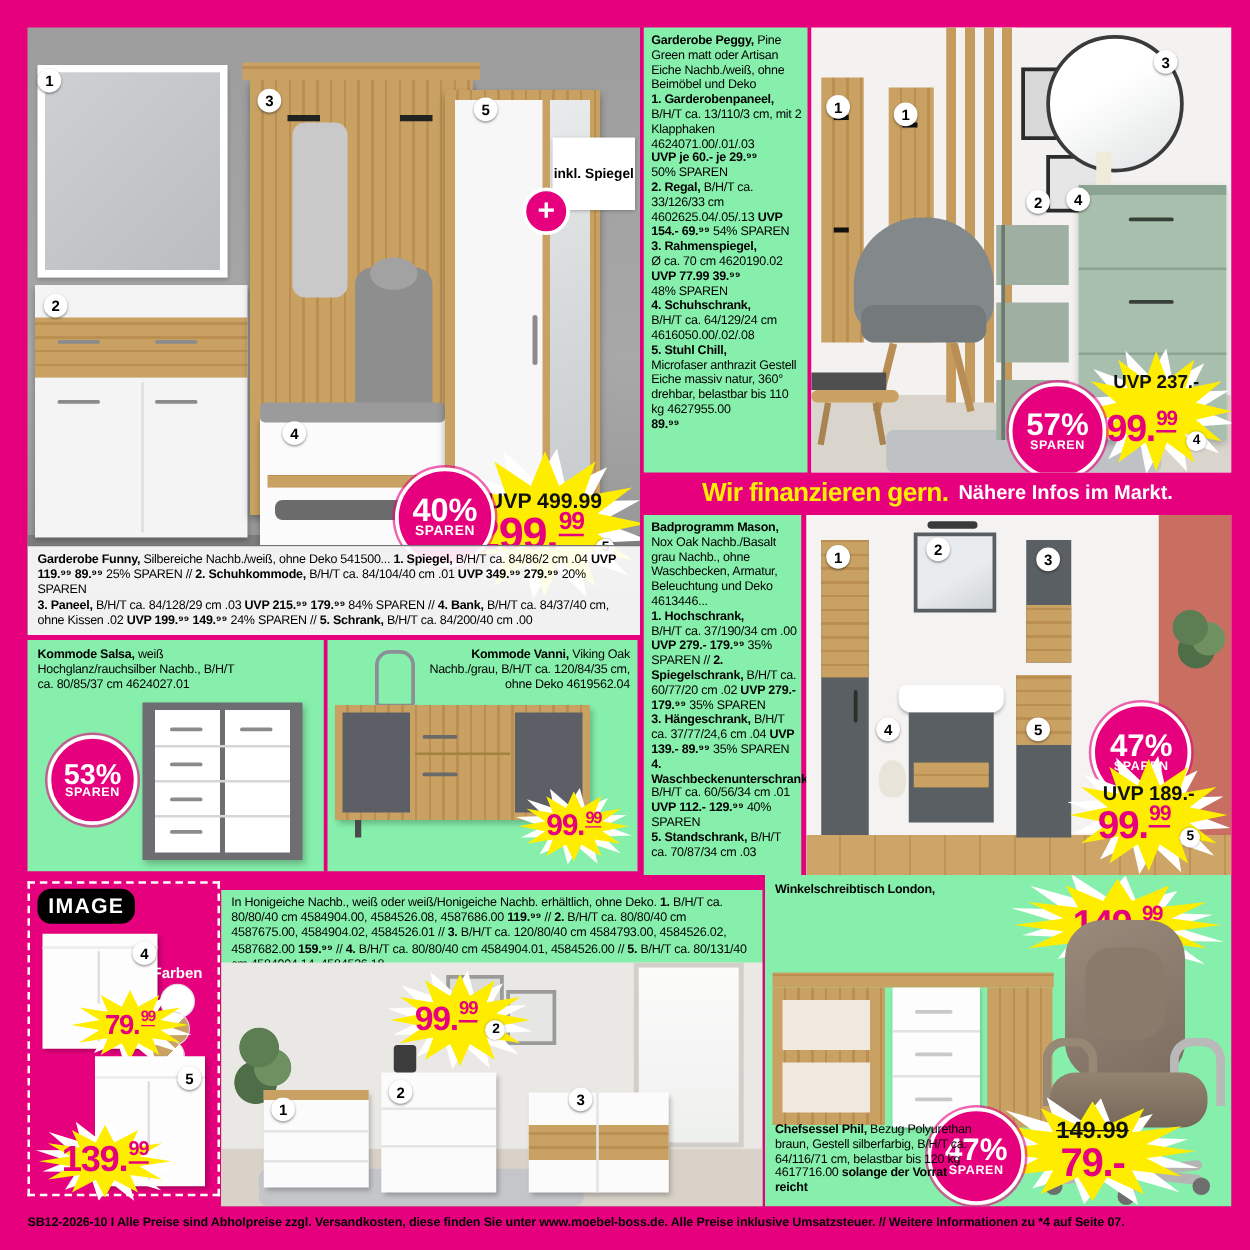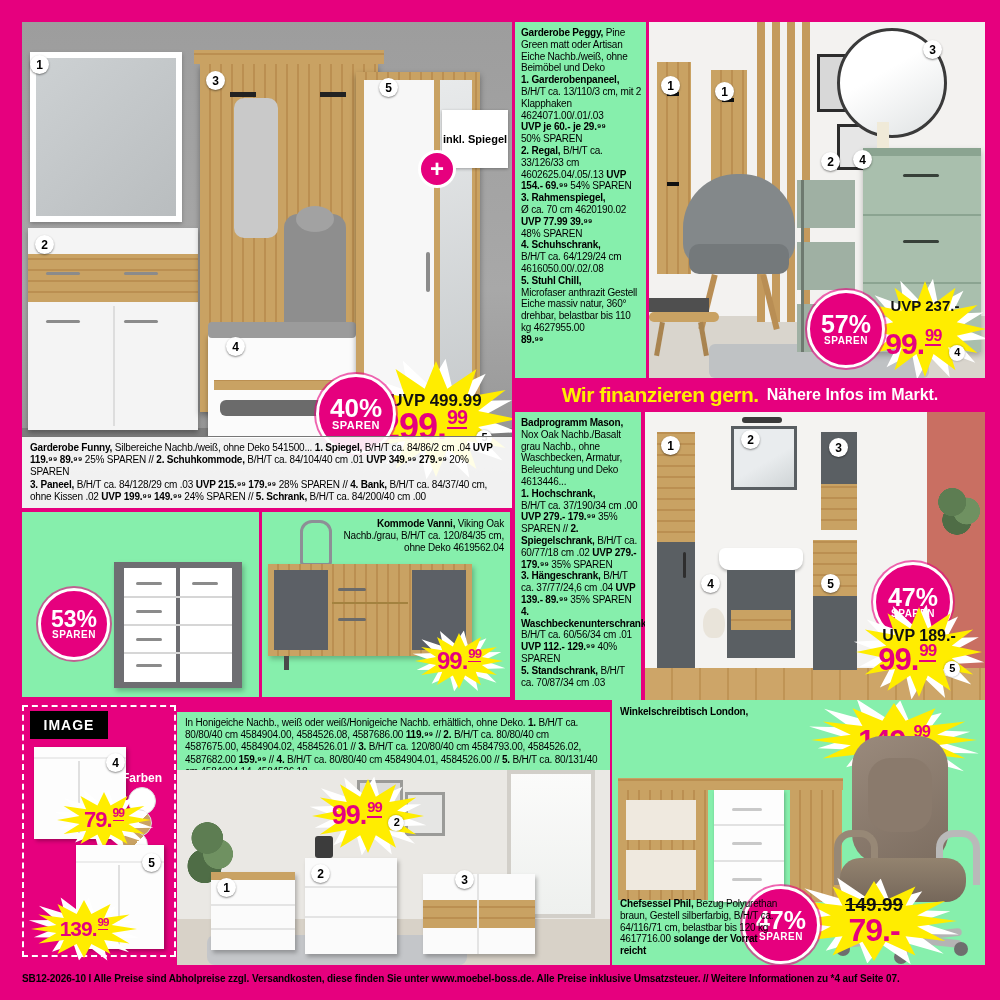--- a/index.html
+++ b/index.html
@@ -31,21 +31,21 @@
   .col-text{font-size:10px;line-height:1.18;letter-spacing:-0.2px;}
   
   .wood{background:repeating-linear-gradient(90deg,#c9a263 0 9px,#bb8f51 9px 11px);}
   .wood-h{background:repeating-linear-gradient(0deg,#c9a263 0 9px,#bb8f51 9px 11px);}
   .handle{position:absolute;height:3px;background:#8b8b8b;border-radius:2px;}
   .frame{background:#fff;border:6px solid #fff;box-shadow:0 2px 4px rgba(0,0,0,.25);}
   
   #footer{font-size:10px;color:#000;font-weight:bold;letter-spacing:-0.1px;}
   .banner-hl{color:#ffed00;font-weight:900;font-size:21px;letter-spacing:-0.5px;}
   .banner-info{color:#fff;font-weight:bold;font-size:16px;margin-left:8px;}
-  .logo-image{background:#000;color:#fff;font-weight:900;font-size:14px;display:flex;align-items:center;justify-content:center;letter-spacing:1px;}
+  .logo-image{background:#000;color:#fff;font-weight:900;font-size:17px;display:flex;align-items:center;justify-content:center;letter-spacing:1px;border-radius:11px;}
   .swatch{border-radius:50%;width:26px;height:26px;border:1px solid #ddd;position:absolute;}
   .tag{background:#fff;color:#000;font-weight:900;font-size:11px;text-align:center;display:flex;align-items:center;justify-content:center;box-shadow:0 1px 3px rgba(0,0,0,.3);}
   .pluscirc{border-radius:50%;background:#e6007e;color:#fff;font-weight:900;display:flex;align-items:center;justify-content:center;border:3px solid #fff;}
 </style>
 </head>
 <body>
 
 <div id="page">
 
   <div class="abs" style="left:22px;top:22px;width:490px;height:486px;background:linear-gradient(#9d9d9d,#a8a8a8 55%,#8f8f8f);overflow:hidden;">
@@ -104,21 +104,21 @@
         </div>
       </div>
     </div>
     <div class="abs save" style="left:294px;top:352px;width:74px;height:74px;">
       <div class="pct" style="font-size:26px;">40%</div>
       <div class="lbl" style="font-size:11px;">SPAREN</div>
     </div>
 
     <div class="abs" style="left:0;top:414px;width:100%;height:72px;background:rgba(255,255,255,.9);border-top:1px solid #777;">
       <div class="rich desc10" style="padding:5px 8px;"><span class="b">Garderobe Funny, </span><span>Silbereiche Nachb./weiß, ohne Deko 541500... </span><span class="b">1. Spiegel, </span><span>B/H/T ca. 84/86/2 cm .04 </span><span class="b">UVP 119.⁹⁹ 89.⁹⁹</span><span> 25% SPAREN // </span><span class="b">2. Schuhkommode, </span><span>B/H/T ca. 84/104/40 cm .01 </span><span class="b">UVP 349.⁹⁹ 279.⁹⁹</span><span> 20% SPAREN
-</span><span class="b">3. Paneel, </span><span>B/H/T ca. 84/128/29 cm .03 </span><span class="b">UVP 215.⁹⁹ 179.⁹⁹</span><span> 28% SPAREN // </span><span class="b">4. Bank, </span><span>B/H/T ca. 84/37/40 cm, ohne Kissen .02 </span><span class="b">UVP 199.⁹⁹ 149.⁹⁹</span><span> 24% SPAREN // </span><span class="b">5. Schrank, </span><span>B/H/T ca. 84/200/40 cm .00</span></div>
+</span><span class="b">3. Paneel, </span><span>B/H/T ca. 84/128/29 cm .03 </span><span class="b">UVP 215.⁹⁹ 179.⁹⁹</span><span> 84% SPAREN // </span><span class="b">4. Bank, </span><span>B/H/T ca. 84/37/40 cm, ohne Kissen .02 </span><span class="b">UVP 199.⁹⁹ 149.⁹⁹</span><span> 24% SPAREN // </span><span class="b">5. Schrank, </span><span>B/H/T ca. 84/200/40 cm .00</span></div>
     </div>
   </div>
 
   <div class="abs white-card" style="left:515px;top:22px;width:131px;height:356px;">
     <div class="rich col-text" style="padding:5px 4px 0 6px;"><span class="b">Garderobe Peggy, </span><span>Pine Green matt oder Artisan Eiche Nachb./weiß, ohne Beimöbel und Deko
 </span><span class="b">1. Garderobenpaneel,
 </span><span>B/H/T ca. 13/110/3 cm, mit 2 Klapphaken 4624071.00/.01/.03
 </span><span class="b">UVP je 60.- je 29.⁹⁹
 </span><span>50% SPAREN
 </span><span class="b">2. Regal, </span><span>B/H/T ca. 33/126/33 cm 4602625.04/.05/.13 </span><span class="b">UVP 154.- 69.⁹⁹</span><span> 54% SPAREN
@@ -195,32 +195,33 @@
       <div class="star star-bg"></div>
       <div class="star star-fg"></div>
       <div class="burst-content">
         <div class="uvp" style="font-size:15px;">UVP 237.-</div>
         <div class="price" style="font-size:30px;margin-top:16px;">
           <span>99.</span><span class="psup">99</span>
           <span class="badge badge-inline">4</span>
         </div>
       </div>
     </div>
-    <div class="abs save" style="left:158px;top:268px;width:72px;height:72px;">
+    <div class="abs save" style="left:158px;top:284px;width:72px;height:72px;">
       <div class="pct" style="font-size:25px;">57%</div>
       <div class="lbl" style="font-size:10px;">SPAREN</div>
     </div>
   </div>
 
   <div class="abs" style="left:515px;top:380px;width:470px;height:30px;display:flex;align-items:center;justify-content:center;background:#e6007e;">
     <span class="banner-hl">Wir finanzieren gern.</span>
     <span class="banner-info">Nähere Infos im Markt.</span>
   </div>
 
   <div class="abs white-card" style="left:22px;top:512px;width:237px;height:185px;overflow:hidden;">
+    <div class="rich col-text" style="padding:6px 70px 0 8px;"><span class="b">Kommode Salsa, </span><span>weiß Hochglanz/rauchsilber Nachb., B/H/T ca. 80/85/37 cm 4624027.01</span></div>
 
     <div class="abs" style="left:92px;top:50px;width:128px;height:126px;background:#6e6e72;box-shadow:2px 3px 5px rgba(0,0,0,.25);">
       <div class="abs" style="left:10px;top:6px;width:52px;height:114px;background:#fff;"></div>
       <div class="abs" style="left:66px;top:6px;width:52px;height:114px;background:#fff;"></div>
       <div class="handle" style="left:22px;top:20px;width:26px;"></div>
         <div class="handle" style="left:78px;top:20px;width:26px;"></div>
       <div class="abs" style="left:10px;top:34px;width:108px;height:2px;background:#d6d6d6;"></div>
       <div class="handle" style="left:22px;top:48px;width:26px;"></div>
       <div class="abs" style="left:10px;top:62px;width:108px;height:2px;background:#d6d6d6;"></div>
       <div class="handle" style="left:22px;top:76px;width:26px;"></div>
@@ -255,21 +256,21 @@
           <span>99.</span><span class="psup">99</span>
         </div>
       </div>
     </div>
   </div>
 
   <div class="abs white-card" style="left:515px;top:412px;width:126px;height:288px;">
     <div class="rich col-text" style="padding:5px 3px 0 6px;"><span class="b">Badprogramm Mason,
 </span><span>Nox Oak Nachb./Basalt grau Nachb., ohne Waschbecken, Armatur, Beleuchtung und Deko 4613446...
 </span><span class="b">1. Hochschrank,
-</span><span>B/H/T ca. 37/190/34 cm .00 </span><span class="b">UVP 279.- 179.⁹⁹</span><span> 35% SPAREN // </span><span class="b">2. Spiegelschrank, </span><span>B/H/T ca. 60/77/18 cm .02 </span><span class="b">UVP 279.- 179.⁹⁹</span><span> 35% SPAREN
+</span><span>B/H/T ca. 37/190/34 cm .00 </span><span class="b">UVP 279.- 179.⁹⁹</span><span> 35% SPAREN // </span><span class="b">2. Spiegelschrank, </span><span>B/H/T ca. 60/77/20 cm .02 </span><span class="b">UVP 279.- 179.⁹⁹</span><span> 35% SPAREN
 </span><span class="b">3. Hängeschrank, </span><span>B/H/T ca. 37/77/24,6 cm .04 </span><span class="b">UVP 139.- 89.⁹⁹</span><span> 35% SPAREN
 </span><span class="b">4. Waschbeckenunterschrank, </span><span>B/H/T ca. 60/56/34 cm .01 </span><span class="b">UVP 112.- 129.⁹⁹</span><span> 40% SPAREN
 </span><span class="b">5. Standschrank, </span><span>B/H/T ca. 70/87/34 cm .03</span></div>
   </div>
 
   <div class="abs" style="left:645px;top:412px;width:340px;height:288px;background:#f4f3f1;overflow:hidden;">
     <div class="abs" style="left:282px;top:0;width:58px;height:100%;background:#c96f62;"></div>
     <div class="abs" style="left:0;bottom:0;width:100%;height:32px;background:repeating-linear-gradient(90deg,#cda568 0 26px,#bf9455 26px 28px);"></div>
     <div class="abs" style="left:288px;top:66px;width:48px;height:60px;background:radial-gradient(circle at 40% 40%,#5d7d52 30%,transparent 31%),radial-gradient(circle at 70% 55%,#6f9161 28%,transparent 29%),radial-gradient(circle at 50% 70%,#4f6d46 30%,transparent 31%);"></div>
 
@@ -346,21 +347,21 @@
     <div class="abs" style="left:52px;top:138px;width:88px;height:104px;background:#fdfdfd;box-shadow:2px 2px 4px rgba(0,0,0,.3);">
       <div class="abs" style="left:0;top:16px;width:100%;height:2px;background:#ececec;"></div>
       <div class="abs" style="left:42px;top:20px;width:2px;height:80px;background:#e0e0e0;"></div>
     </div>
     <div class="abs badge" style="left:118px;top:146px;">5</div>
 
     <div class="abs burst" style="left:4px;top:190px;width:112px;height:64px;">
       <div class="star star-bg"></div>
       <div class="star star-fg"></div>
       <div class="burst-content">
-        <div class="price" style="font-size:21px;">
+        <div class="price" style="font-size:29px;">
           <span>139.</span><span class="psup">99</span>
         </div>
       </div>
     </div>
   </div>
 
   <div class="abs white-card" style="left:177px;top:712px;width:433px;height:253px;overflow:hidden;">
     <div class="rich desc10" style="padding:5px 8px;"><span>In Honigeiche Nachb., weiß oder weiß/Honigeiche Nachb. erhältlich, ohne Deko. </span><span class="b">1. </span><span>B/H/T ca. 80/80/40 cm 4584904.00, 4584526.08, 4587686.00 </span><span class="b">119.⁹⁹</span><span> // </span><span class="b">2. </span><span>B/H/T ca. 80/80/40 cm 4587675.00, 4584904.02, 4584526.01 // </span><span class="b">3. </span><span>B/H/T ca. 120/80/40 cm 4584793.00, 4584526.02, 4587682.00 </span><span class="b">159.⁹⁹</span><span> // </span><span class="b">4. </span><span>B/H/T ca. 80/80/40 cm 4584904.01, 4584526.00 // </span><span class="b">5. </span><span>B/H/T ca. 80/131/40 cm 4584904.14, 4584526.18</span></div>
 
     <div class="abs" style="left:0;top:58px;width:433px;height:195px;background:#eae8e4;overflow:hidden;">

